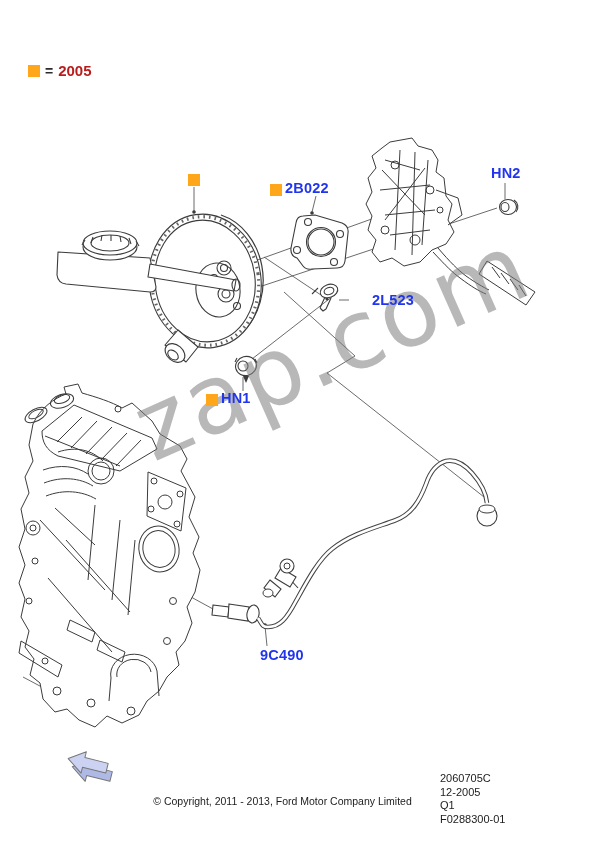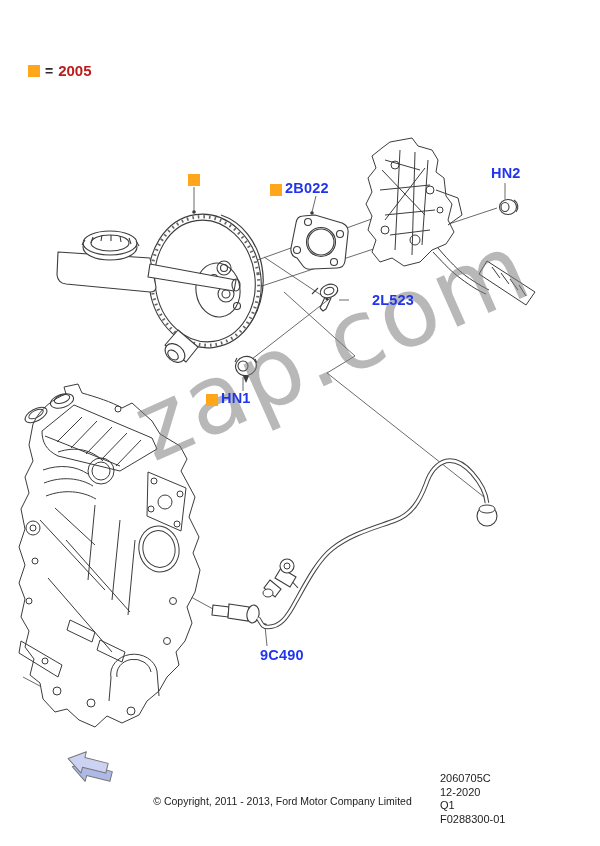--- a/index.html
+++ b/index.html
@@ -234,20 +234,20 @@
     <span class="marker"></span>
     <span>HN1</span>
   </div>
 
   <div class="part-label" style="left:260px;top:647px">
     <span>9C490</span>
   </div>
 
   <div class="tech-block">
     <div>2060705C</div>
-    <div>12-2020</div>
+    <div>12-2005</div>
     <div>Q1</div>
     <div>F0288300-01</div>
   </div>
 
   <div class="copyright">© Copyright, 2011 - 2013, Ford Motor Company Limited</div>
 
 </div>
 
 </body></html>

